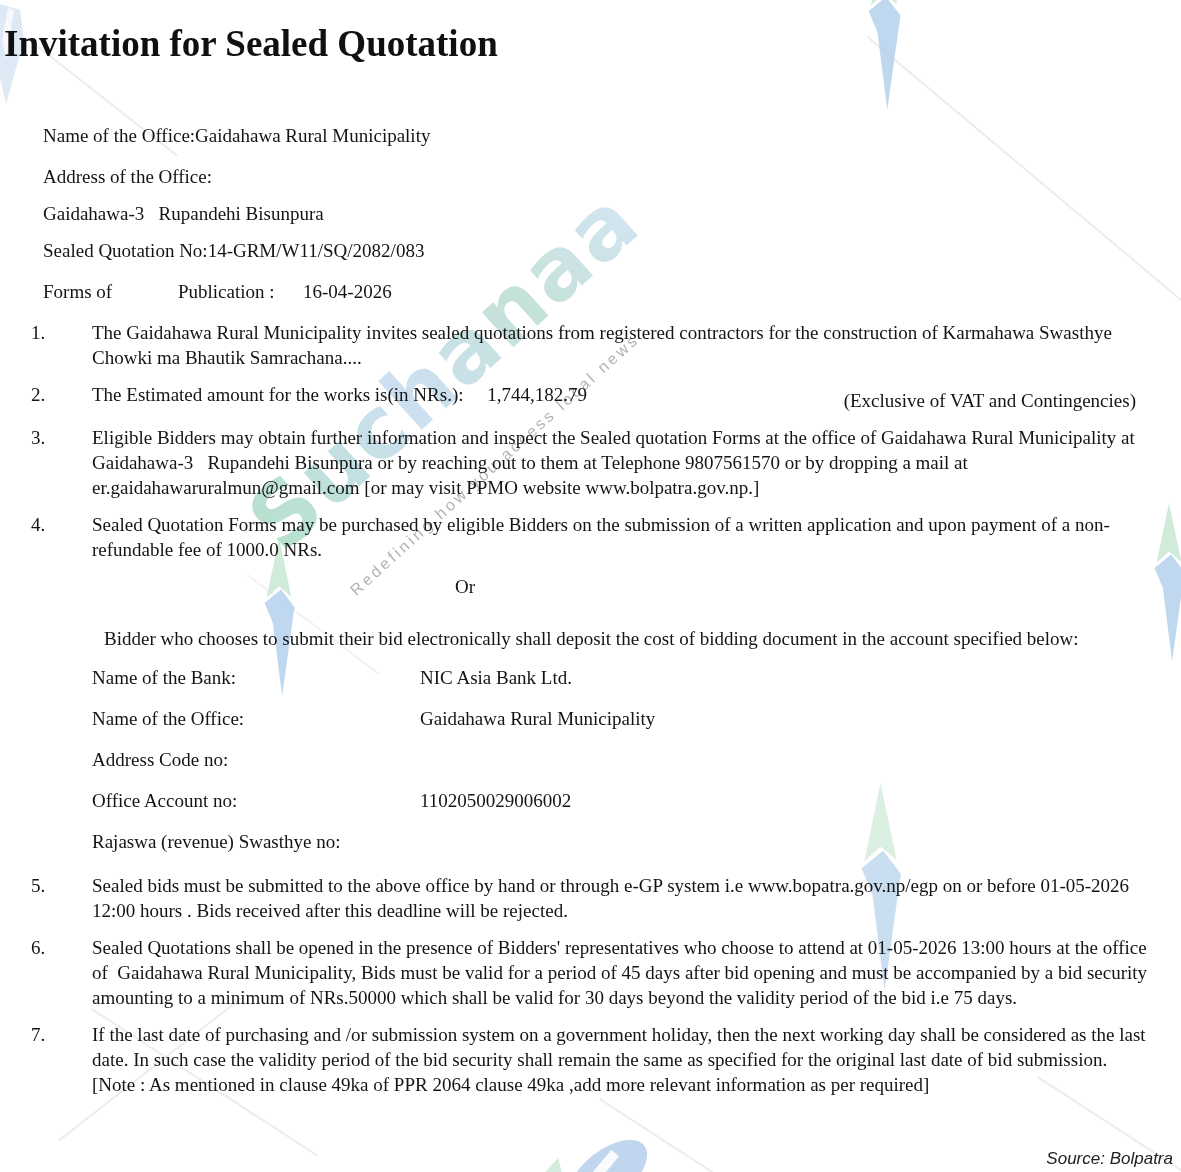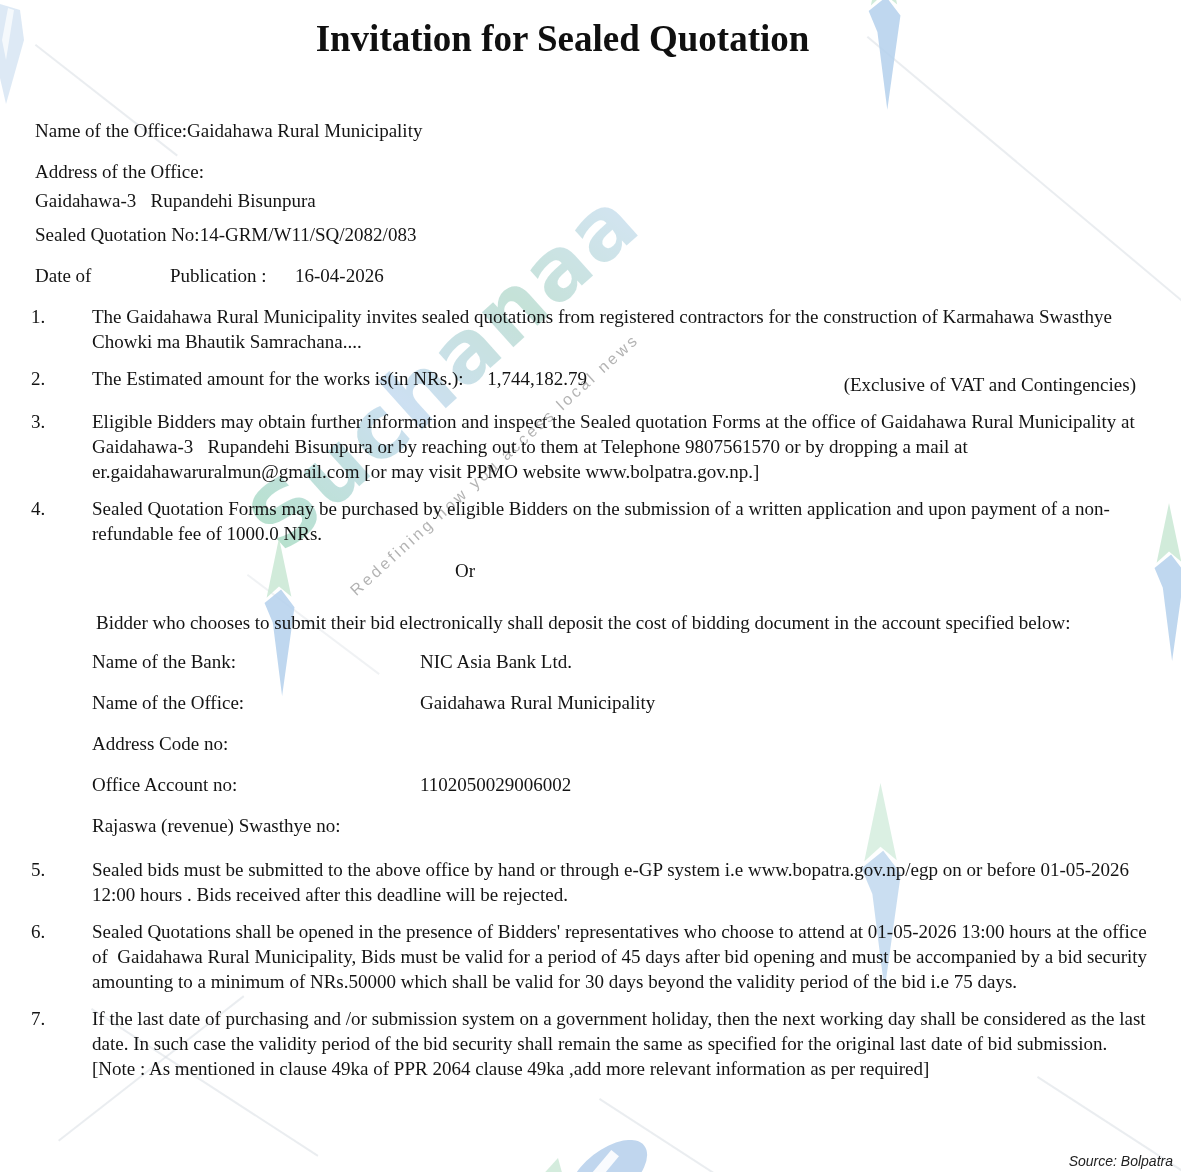--- a/index.html
+++ b/index.html
@@ -22,45 +22,45 @@
   .wm-tag{
     position:absolute;left:347px;top:586px;white-space:nowrap;
     transform-origin:0 0;transform:rotate(-42deg);
     font-family:"Liberation Sans",sans-serif;font-size:16px;letter-spacing:3px;
     color:#9a9a9a;opacity:.75;
   }
   
   .content{position:relative;z-index:1;padding:0 31px;font-size:19px;line-height:25px}
   .t{white-space:pre-wrap}
   h1.title{
-    font-size:37px;line-height:44px;font-weight:bold;text-align:center;
-    margin:17px;position:relative;left:-28px;color:#101010;
+    font-size:37px;line-height:44px;font-weight:bold;text-align:left;
+    margin:1px;padding-top:21px;position:relative;left:-28px;color:#101010;
   }
-  p{margin:4px}
+  p{margin:12px}
   .office-name{margin-top:57px}
   .address-block{margin-top:16px}
   .sq-no{margin-top:9px}
   .date-line{margin-top:16px}
   .date-line .w1{display:inline-block;width:135px}
   .date-line .w2{display:inline-block;width:125px}
   .list{margin-top:16px}
   .item{display:flex;margin-bottom:12px}
   .item .num{flex:0 0 61px}
   .item .body{flex:1}
   .amount-row{display:flex;justify-content:space-between}
   .amount-row .note{padding:6px 14px 0 0;flex:0 0 auto}
   .or-sep{margin:8px 0 0 424px}
   .bidder-line{margin-top:27px;padding-left:61px}
   .bank{margin-top:14px;padding-left:61px}
   .bank .row{display:flex;margin-bottom:16px}
   .bank .lbl{width:328px;flex:0 0 328px}
   .list2{margin-top:19px}
   .source{
     position:absolute;right:8px;bottom:3px;z-index:1;
-    font-family:"Liberation Sans",sans-serif;font-style:italic;font-size:14px;color:#222;
+    font-family:"Liberation Sans",sans-serif;font-style:italic;font-size:17px;color:#222;
   }
 </style>
 </head>
 <body>
 
 <div class="decor">
 
   <div class="wline" style="left:36px;top:44px;width:180px;transform:rotate(38deg)"></div>
   <div class="wline" style="left:868px;top:36px;width:430px;transform:rotate(40deg)"></div>
   <div class="wline" style="left:248px;top:574px;width:165px;transform:rotate(37deg);opacity:.4"></div>
@@ -108,21 +108,21 @@
   <p class="office-name t">Name of the Office:Gaidahawa Rural Municipality</p>
 
   <div class="address-block">
     <p class="t">Address of the Office:</p>
     <p class="t">Gaidahawa-3   Rupandehi Bisunpura</p>
   </div>
 
   <p class="sq-no t">Sealed Quotation No:14-GRM/W11/SQ/2082/083</p>
 
   <p class="date-line">
-    <span class="w1 t">Date of</span><span class="w2 t">Publication :</span><span class="t">16-04-2026</span>
+    <span class="w1 t">Forms of</span><span class="w2 t">Publication :</span><span class="t">16-04-2026</span>
   </p>
 
   <div class="list">
 
     <div class="item">
       <div class="num t">1.</div>
       <div class="body t">The Gaidahawa Rural Municipality invites sealed quotations from registered contractors for the construction of Karmahawa Swasthye Chowki ma Bhautik Samrachana....</div>
     </div>
 
     <div class="item">

